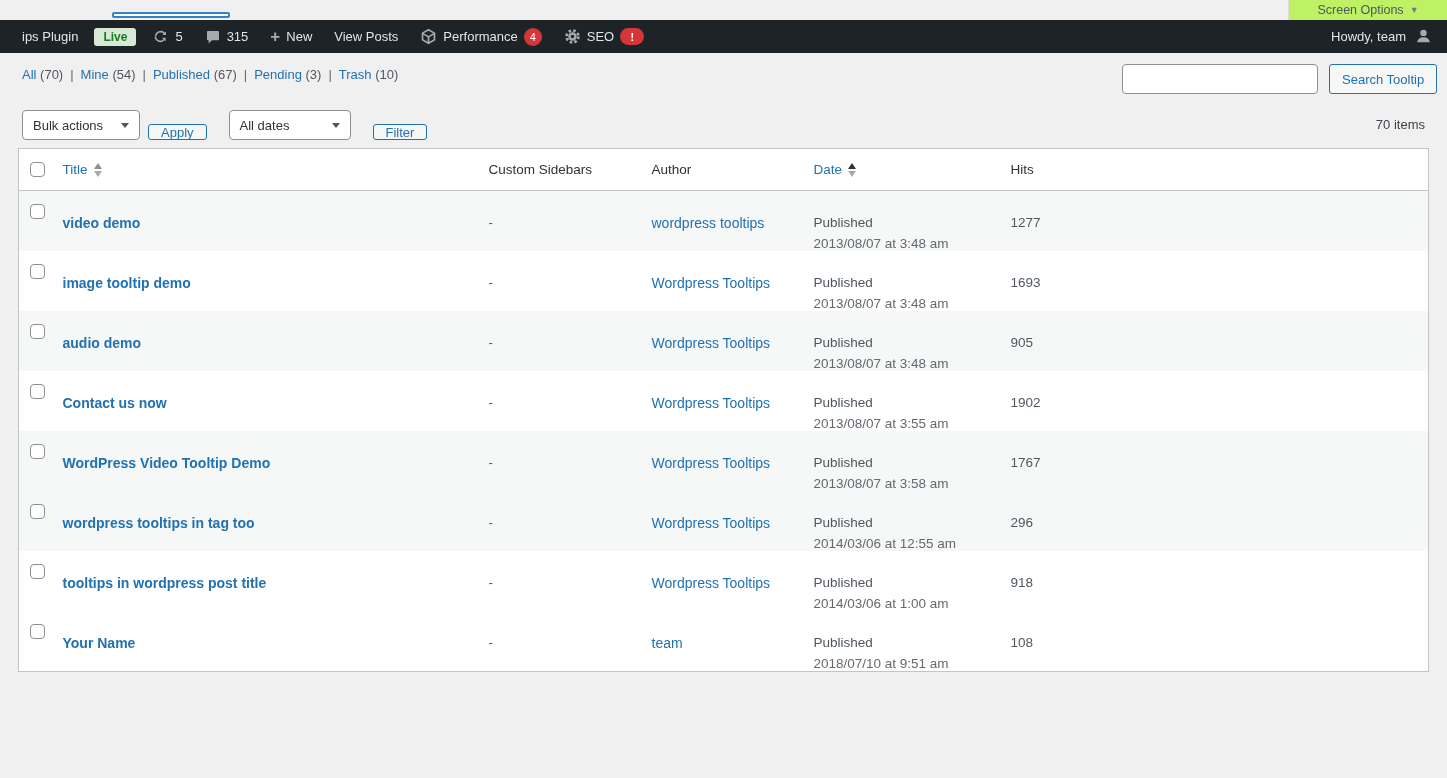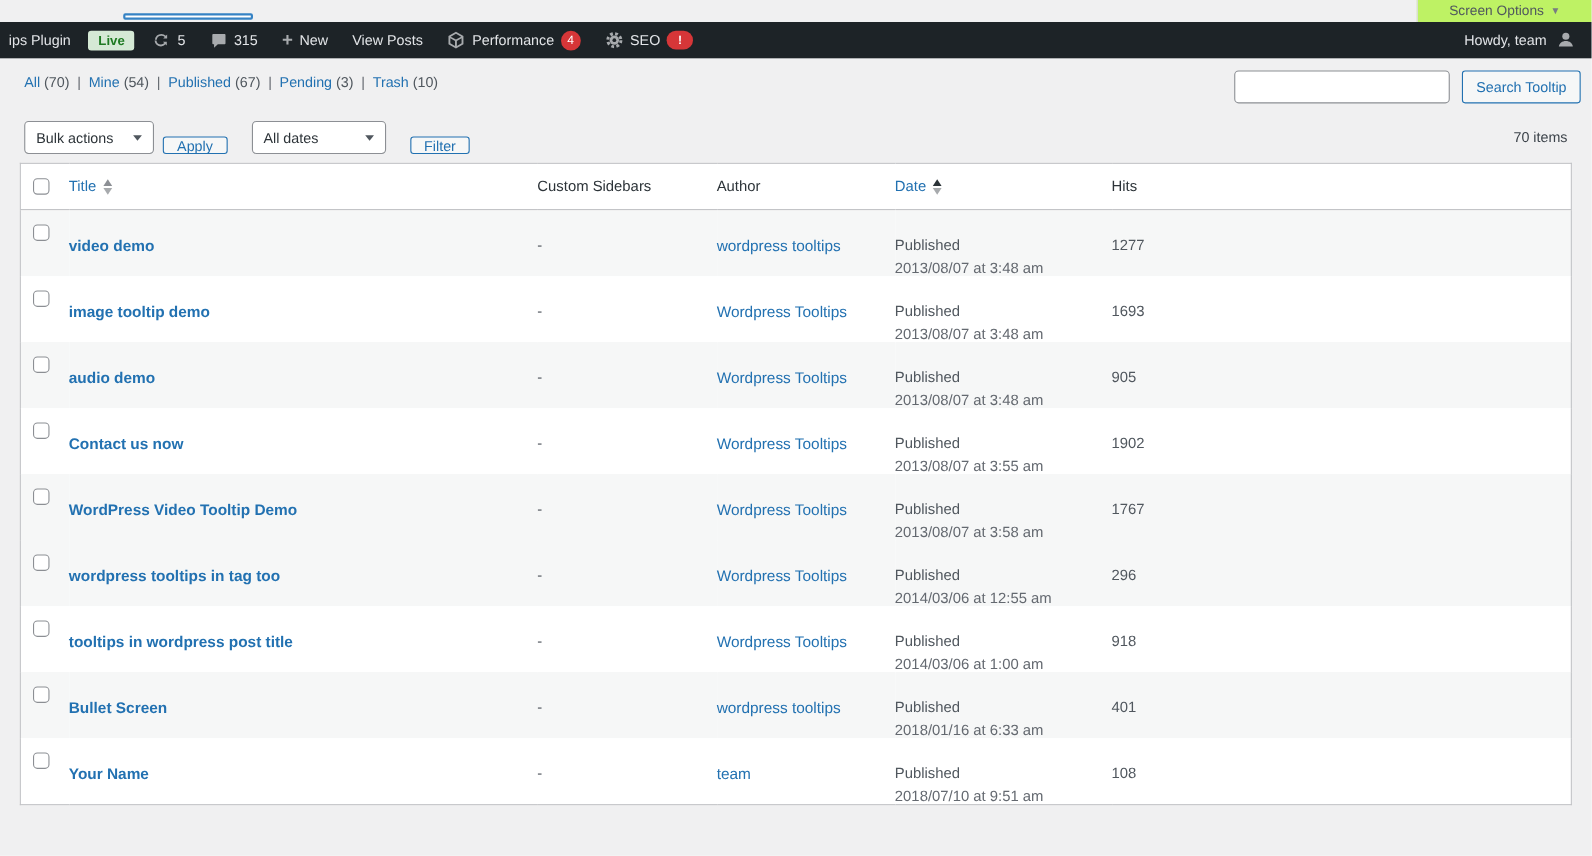--- a/index.html
+++ b/index.html
@@ -16,21 +16,21 @@
   .blue-tab-edge { position:absolute; left:112px; top:12px; width:118px; height:6px;
     border:2px solid #3582c4; border-radius:2px; background:#fff; }
   .screen-options-tab { position:absolute; right:0; top:0; height:20px; width:159px;
     background:#bef264; border-left:1px solid #dcdcde; display:flex; align-items:center;
     justify-content:center; gap:6px; color:#50575e; font-size:12.5px; }
   .screen-options-tab .so-caret { font-size:9px; color:#787c82; }
 
   
   .admin-bar { position:absolute; top:20px; left:0; width:100%; height:33px;
     background:#1d2327; color:#dcdcde; display:flex; align-items:center; font-size:13px; }
-  .ab-left { display:flex; align-items:center; gap:10px; padding-left:2px; flex:1; }
+  .ab-left { display:flex; align-items:center; gap:10px; padding-left:16px; flex:1; }
   .ab-item { display:flex; align-items:center; gap:6px; padding:0 6px; white-space:nowrap; cursor:pointer; }
   .ab-label { color:#e2e4e7; }
   .live-badge { background:#d5e9d5; color:#1e7a22; font-weight:bold; font-size:12px;
     padding:2px 9px; border-radius:3px; }
   .icon { display:inline-flex; align-items:center; justify-content:center; }
   .plus-glyph { font-size:17px; font-weight:bold; color:#a7aaad; line-height:1; }
   .count-badge { background:#d63638; color:#fff; font-size:11px; min-width:18px; height:18px;
     border-radius:9px; display:inline-flex; align-items:center; justify-content:center; padding:0 5px; }
   .excl-badge { background:#d63638; color:#fff; font-size:11px; font-weight:bold; width:24px; height:17px;
     border-radius:9px; display:inline-flex; align-items:center; justify-content:center; }
@@ -294,31 +294,20 @@
     <td class="cb-cell"><span class="checkbox"></span></td>
     <td><a href="#" class="row-title">tooltips in wordpress post title</a></td>
     <td><span>-</span></td>
     <td><a href="#" class="row-author">Wordpress Tooltips</a></td>
     <td>
             <div class="date-line1">Published</div>
         <div class="date-line2">2014/03/06 at 1:00 am</div>
           </td>
     <td><span>918</span></td>
         </tr>
-        <tr class="striped">
-    <td class="cb-cell"><span class="checkbox"></span></td>
-    <td><a href="#" class="row-title">Bullet Screen</a></td>
-    <td><span>-</span></td>
-    <td><a href="#" class="row-author">wordpress tooltips</a></td>
-    <td>
-            <div class="date-line1">Published</div>
-        <div class="date-line2">2018/01/16 at 6:33 am</div>
-          </td>
-    <td><span>401</span></td>
-        </tr>
         <tr>
     <td class="cb-cell"><span class="checkbox"></span></td>
     <td><a href="#" class="row-title">Your Name</a></td>
     <td><span>-</span></td>
     <td><a href="#" class="row-author">team</a></td>
     <td>
             <div class="date-line1">Published</div>
         <div class="date-line2">2018/07/10 at 9:51 am</div>
           </td>
     <td><span>108</span></td>

